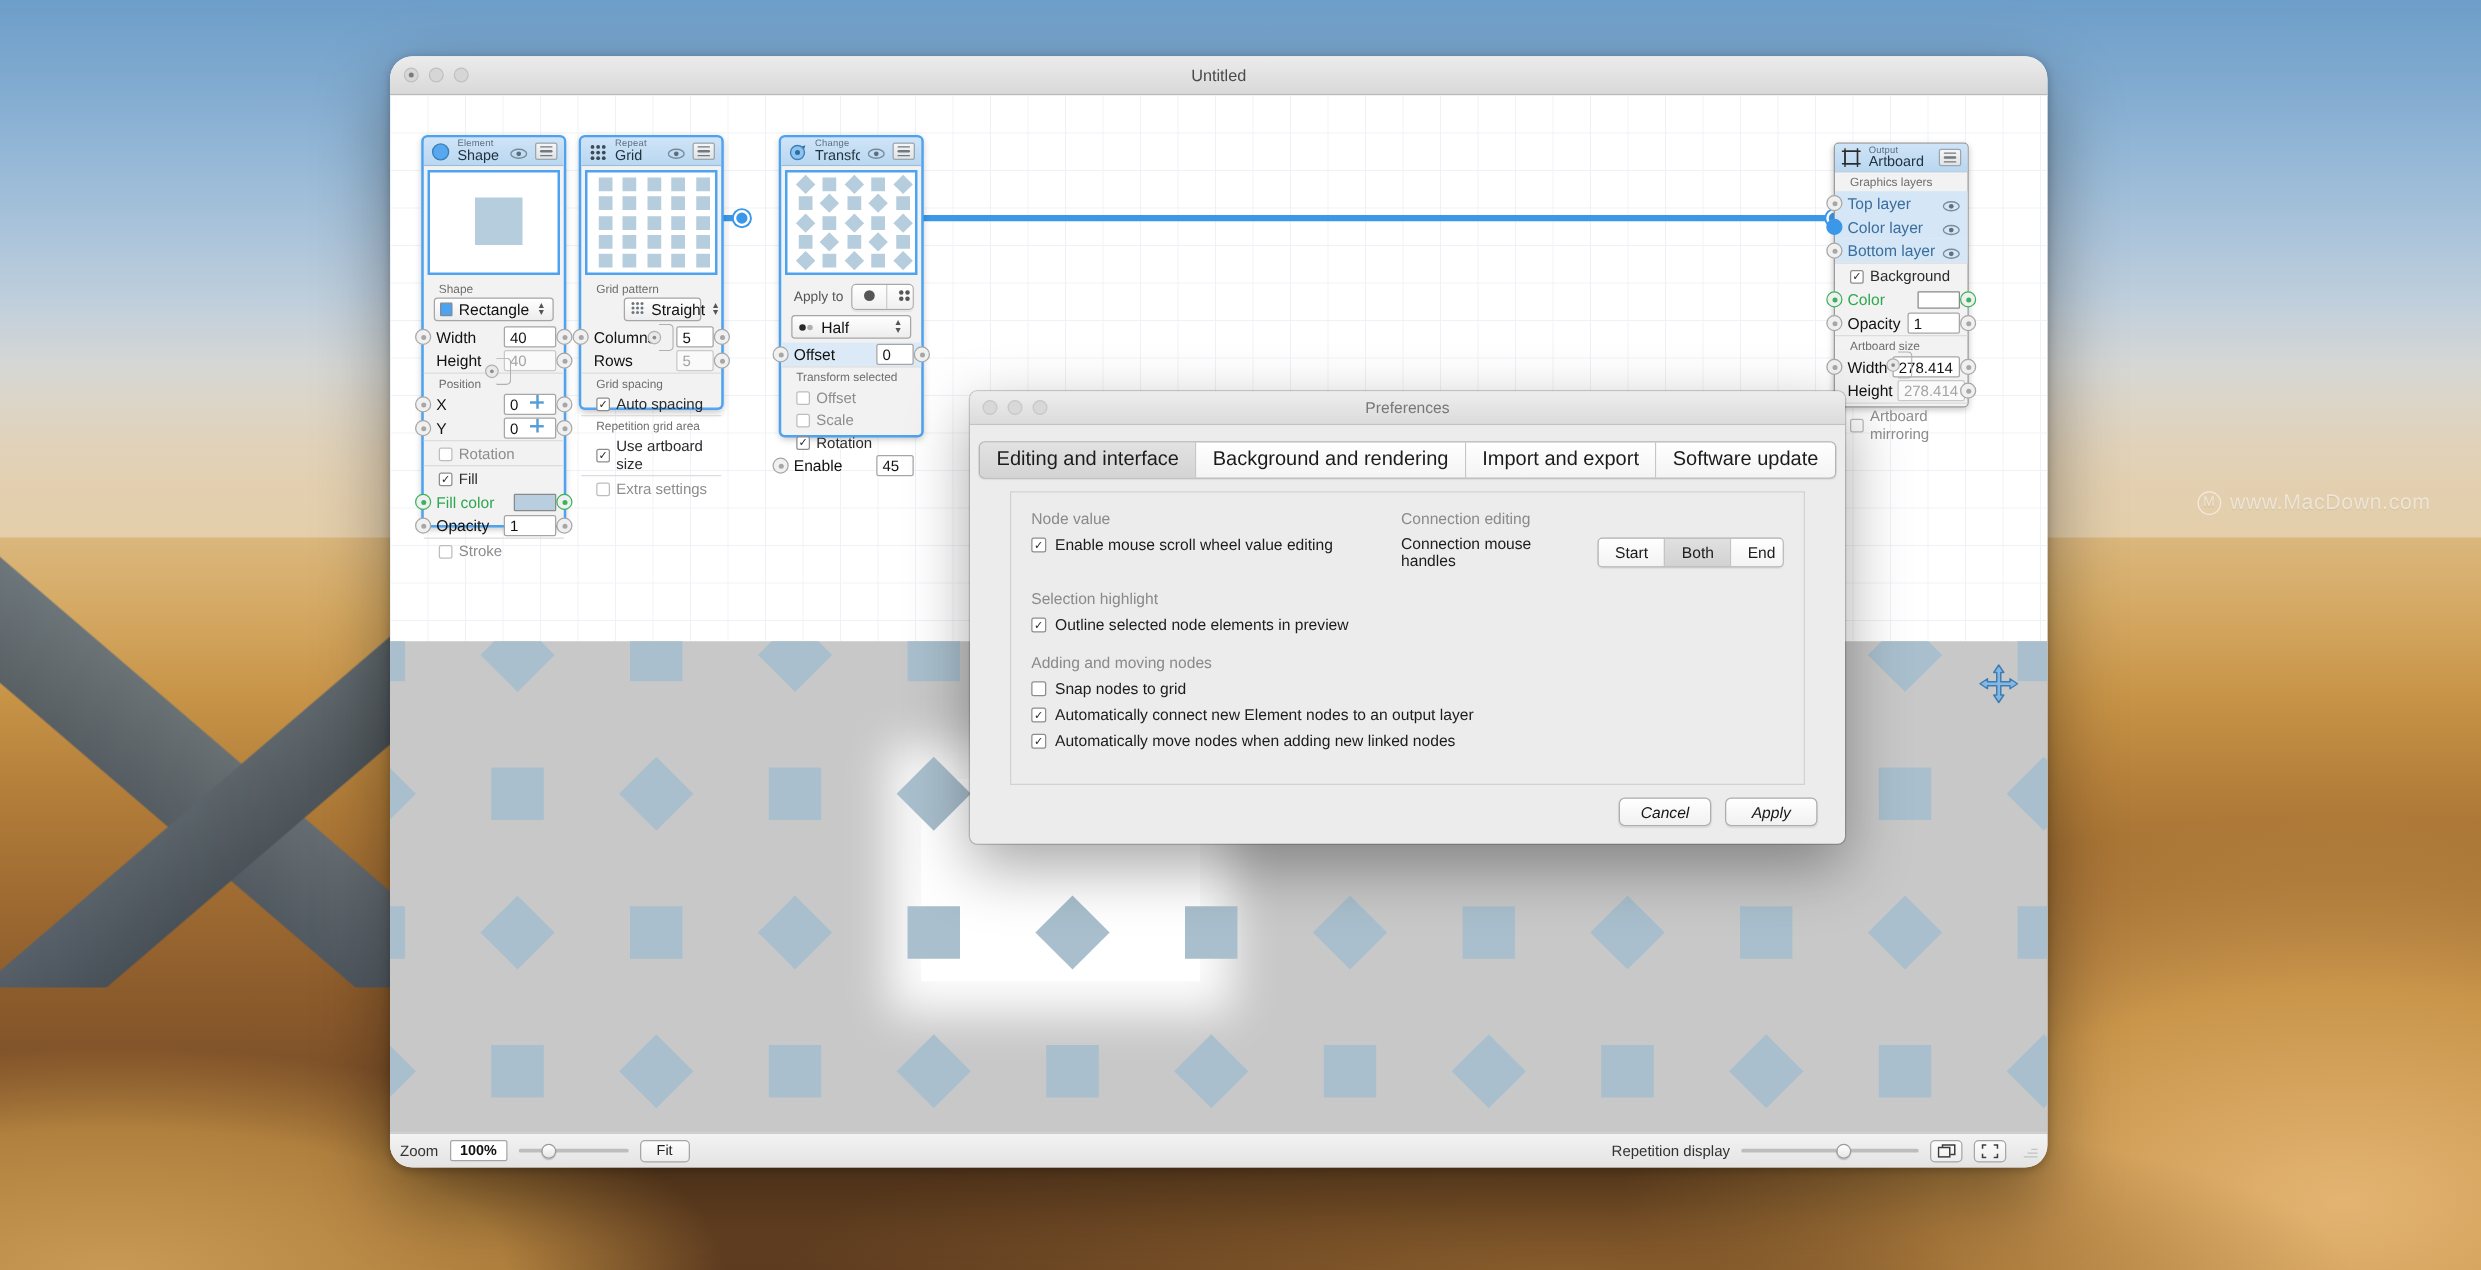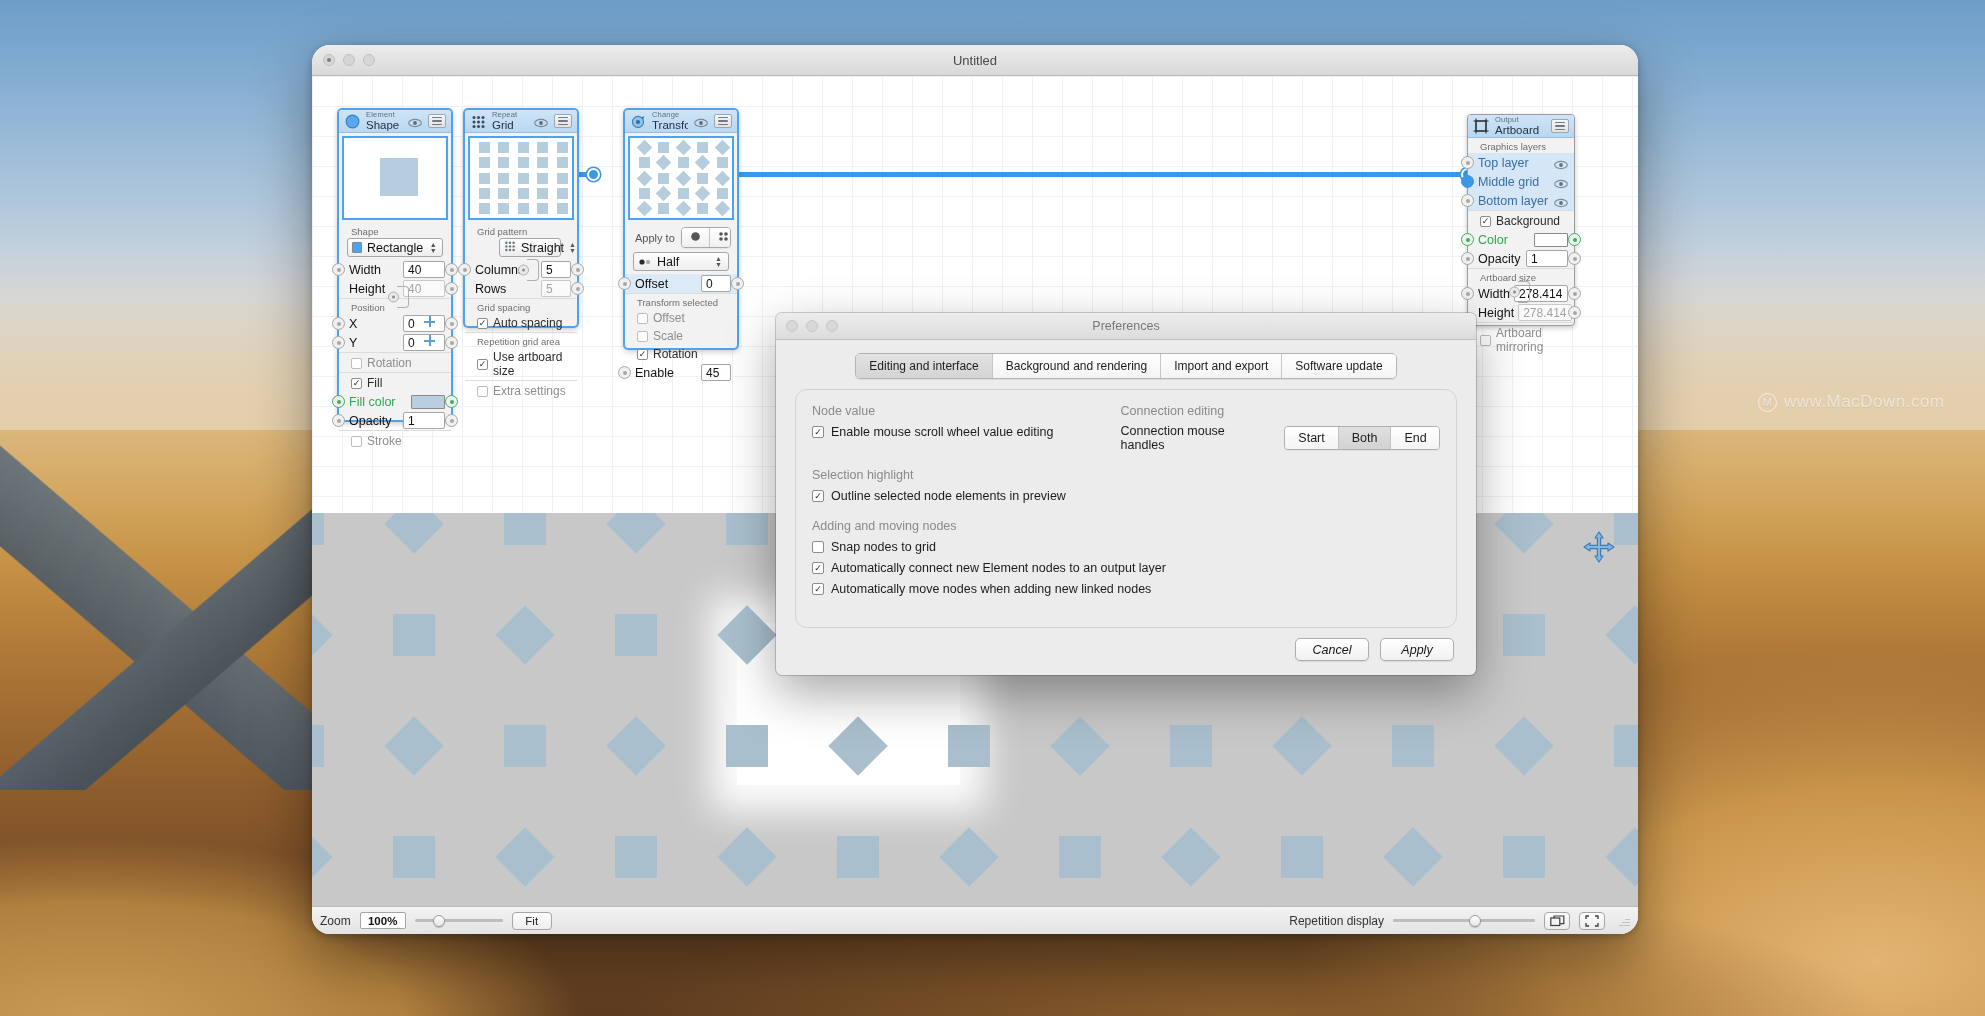--- a/index.html
+++ b/index.html
@@ -288,29 +288,29 @@
   .prefs-title .tl{ background:#d8d8d8;border-color:#c7c7c7;}
   .prefs-title .ttl{
     position:absolute;left:0;right:0;text-align:center;font-size:12.5px;color:#777;
   }
   .tabbar{ display:flex; justify-content:center; padding:13px 0 0; }
   .tabs{
     display:flex; border:1px solid #b4b4b4; border-radius:5px; overflow:hidden;
     box-shadow:0 1px 1px rgba(0,0,0,.07);
   }
   .tab{
-    padding:5px 13px; font-size:12px;color:#1c1c1c;
+    padding:5px 13px; font-size:16px;color:#1c1c1c;
     background:linear-gradient(to bottom,#ffffff,#f4f4f4);
     border-right:1px solid #c6c6c6;
   }
   .tab:last-child{ border-right:none;}
   .tab.active{ background:linear-gradient(to bottom,#e2e2e2,#d4d4d4); }
   .prefs-body{
-    flex:1 1 auto; margin:10px 19px 0; background:#ececec;
-    border:1px solid #d2d2d2; border-radius:12px; padding:14px 16px;
+    flex:1 1 auto; margin:10px 32px 0; background:#ececec;
+    border:1px solid #d2d2d2; border-radius:0; padding:14px 16px;
     position:relative;
   }
   .grp-title{ font-size:12.5px;color:#8a8a8a; margin-bottom:6px;}
   .pref-chk{ display:flex;align-items:center;font-size:12.5px;color:#1c1c1c; margin:7px 0;}
   .pref-chk .chk{ width:12px;height:12px;margin-right:7px;}
   .two-col{ display:flex; gap:0; }
   .col-l{ width:310px; }
   .col-r{ flex:1 1 auto; }
   .seg{
     display:flex;border:1px solid #b0b0b0;border-radius:4px;overflow:hidden;
@@ -739,21 +739,21 @@
           <span class="lbl" style="color:#3b6e9c;">Top layer</span>
           <span class="head-eye">
             <svg width="14" height="10" viewBox="0 0 14 10">
                 <ellipse cx="7" cy="5" rx="6.3" ry="3.6" fill="none" stroke="#5d6f7c" stroke-width="1.1"></ellipse>
                 <circle cx="7" cy="5" r="1.9" fill="#3a4a55"></circle>
               </svg>
           </span>
         </div>
         <div class="row" style="background:#d5e6f6;">
           <span class="port l blue" style="top:3px;"></span>
-          <span class="lbl" style="color:#3b6e9c;">Middle grid</span>
+          <span class="lbl" style="color:#3b6e9c;">Color layer</span>
           <span class="head-eye">
             <svg width="14" height="10" viewBox="0 0 14 10">
                 <ellipse cx="7" cy="5" rx="6.3" ry="3.6" fill="none" stroke="#5d6f7c" stroke-width="1.1"></ellipse>
                 <circle cx="7" cy="5" r="1.9" fill="#3a4a55"></circle>
               </svg>
           </span>
         </div>
         <div class="row" style="background:#d5e6f6;">
           <span class="port l inner" style="top:3px;"></span>
           <span class="lbl" style="color:#3b6e9c;">Bottom layer</span>

